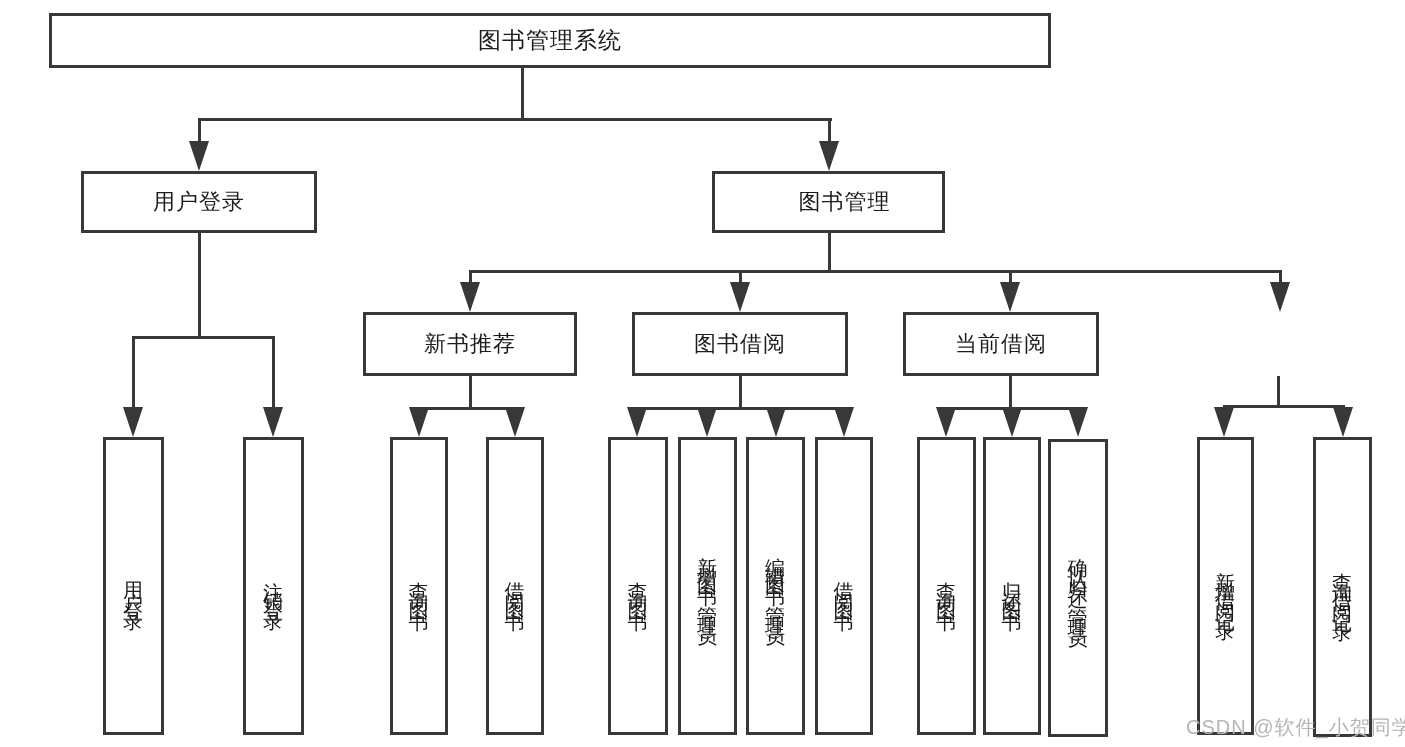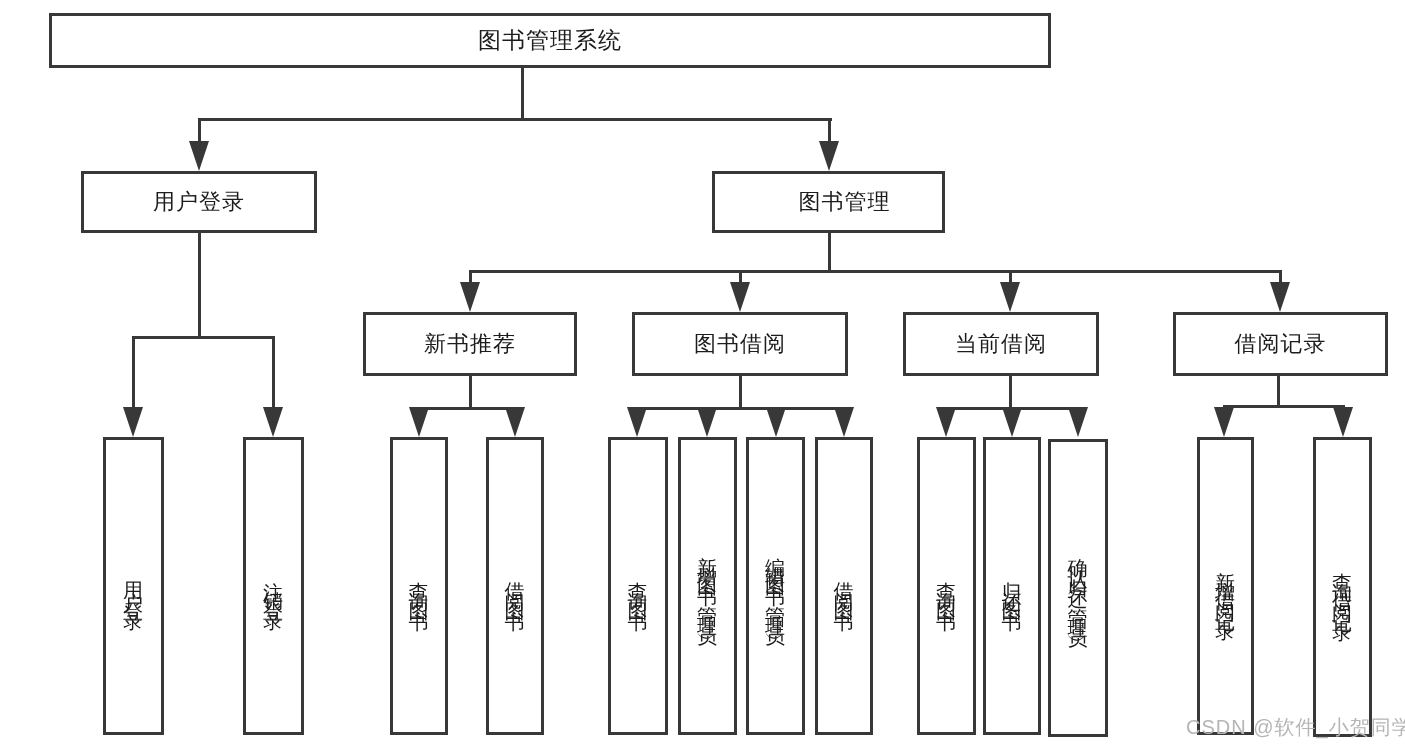--- a/index.html
+++ b/index.html
@@ -76,23 +76,20 @@
 
   <div class="node" style="left:363px; top:312px; width:214px; height:64px;">
     <span>新书推荐</span>
   </div>
   <div class="node" style="left:632px; top:312px; width:216px; height:64px;">
     <span>图书借阅</span>
   </div>
   <div class="node" style="left:903px; top:312px; width:196px; height:64px;">
     <span>当前借阅</span>
   </div>
-  <div class="node" style="left:1173px; top:312px; width:215px; height:64px;">
-    <span>借阅记录</span>
-  </div>
 
   <div class="vline" style="left:469px; top:376px; height:33px;"></div>
   <div class="hline" style="left:418px; top:407px; width:99px;"></div>
   <div class="arrow" style="left:409px; top:407px;"></div>
   <div class="arrow" style="left:505px; top:407px;"></div>
 
   <div class="vline" style="left:739px; top:376px; height:33px;"></div>
   <div class="hline" style="left:636px; top:407px; width:210px;"></div>
   <div class="arrow" style="left:627px; top:407px;"></div>
   <div class="arrow" style="left:697px; top:407px;"></div>

